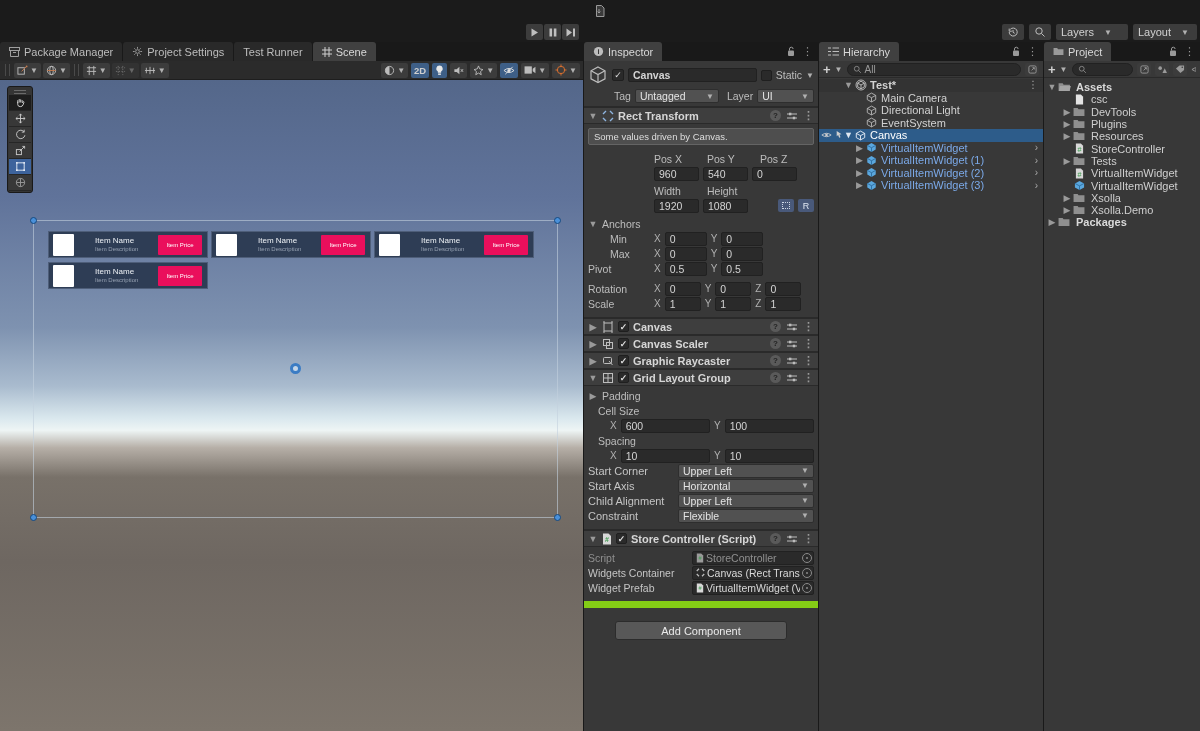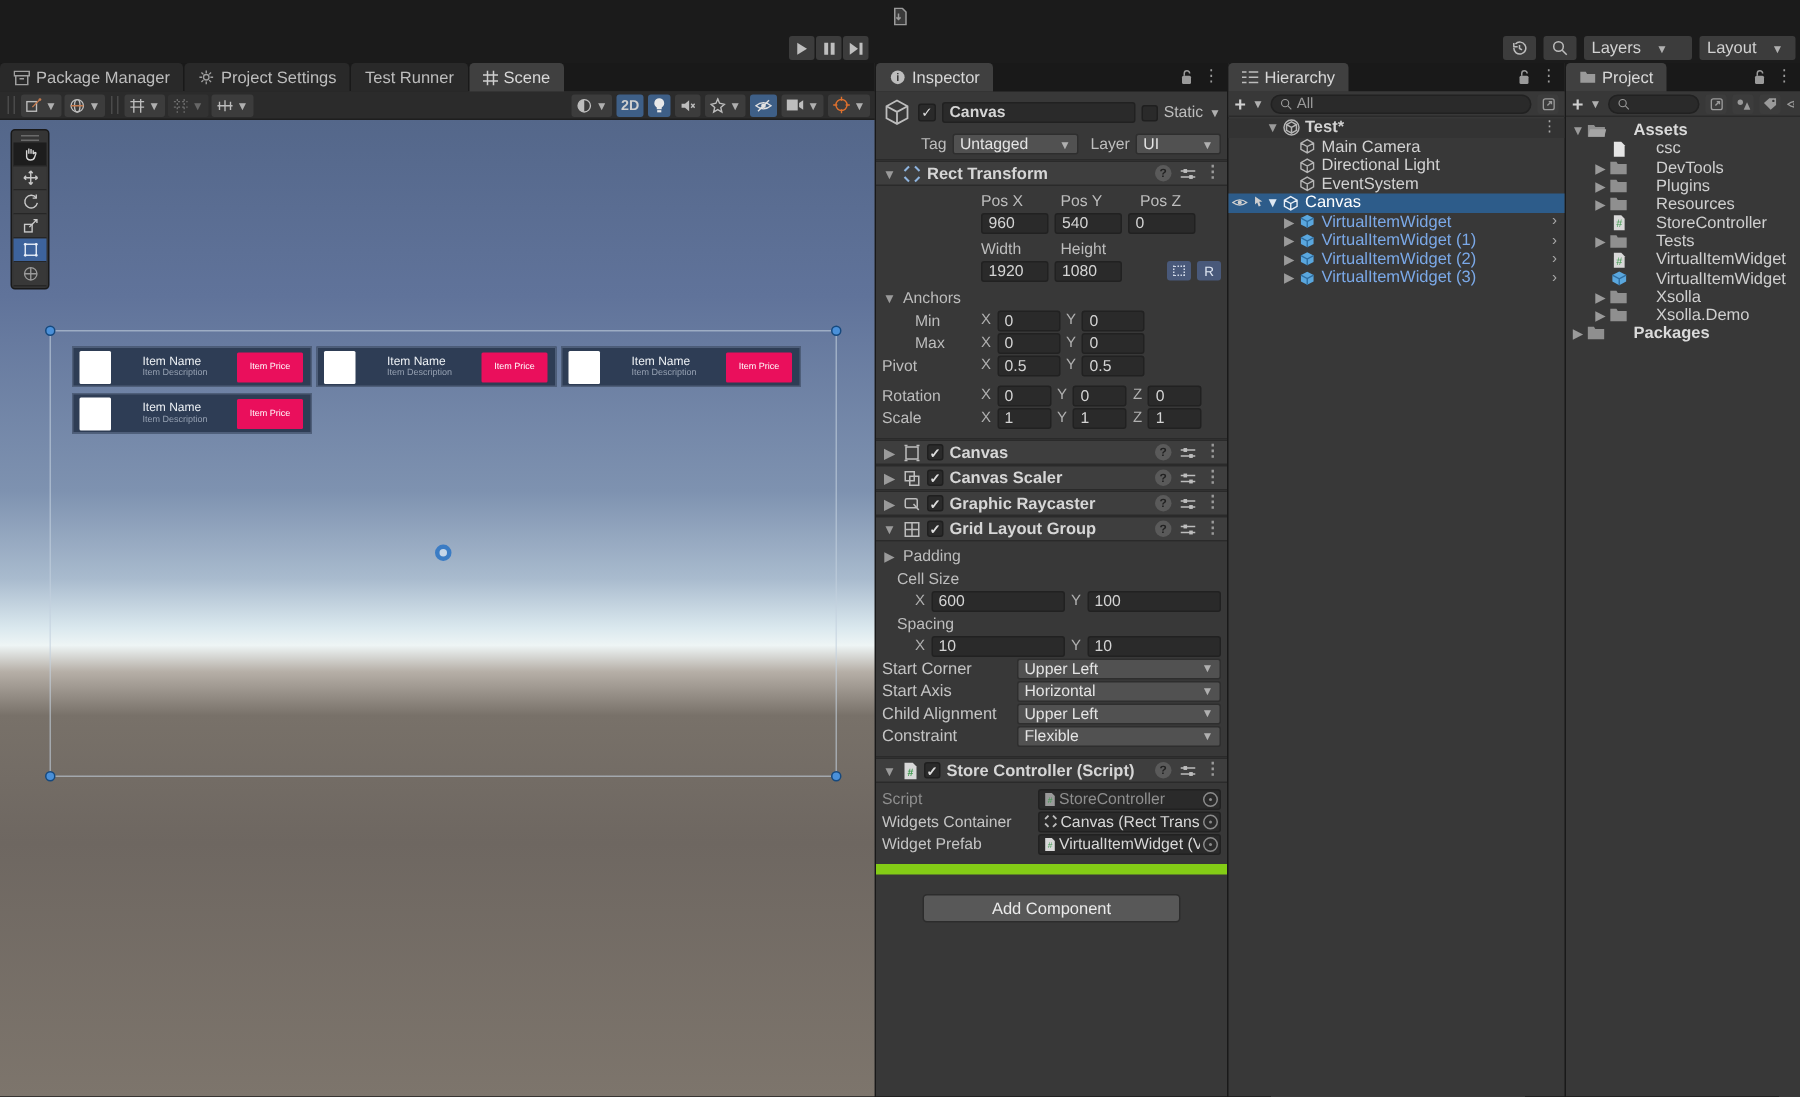--- a/index.html
+++ b/index.html
@@ -95,21 +95,21 @@
   .hrow.selected{background:#2d5c8a;color:#fff}
   .hrow .arrow{width:11px;text-align:center;color:#9a9a9a;font-size:9px;flex:none}
   .hrow .icon{width:13px;flex:none;display:flex;justify-content:center}
   .hrow .lab{margin-left:3px}
   .hrow .chev{margin-left:auto;margin-right:5px;color:#a8a8a8;font-size:10px}
   .bluetext{color:#7ba9e8}
   .scene-row{background:#333333}
   .prow{display:flex;align-items:center;height:12.3px;font-size:11px;color:#cfcfcf;white-space:nowrap}
   .prow .arrow{width:10px;text-align:center;color:#9a9a9a;font-size:9px;flex:none}
   .prow .icon{width:14px;flex:none;display:flex;justify-content:center}
-  .prow .lab{margin-left:18px;overflow:hidden}
+  .prow .lab{margin-left:5px;overflow:hidden}
   .ind1{padding-left:3px}.ind2{padding-left:18px}
 </style>
 </head>
 <body>
 
 <div class="titlebar">
   <span>
     <svg width="10" height="12" viewBox="0 0 10 12">
         <path d="M1.5 .5 h5 l2.5 2.5 v8.5 h-7.5 Z" fill="#3a3a3a" stroke="#9a9a9a"></path>
         <path d="M4 4 v4 M2.6 6.6 L4 8 l1.4-1.4" stroke="#9a9a9a" fill="none"></path>
@@ -437,20 +437,21 @@
       <span>
           <svg width="10" height="10" viewBox="0 0 10 10">
             <path d="M0 3 h10 M0 7 h10" stroke="#bdbdbd"></path>
             <rect x="2" y="1.7" width="2.4" height="2.6" fill="#bdbdbd"></rect>
             <rect x="5.8" y="5.7" width="2.4" height="2.6" fill="#bdbdbd"></rect>
           </svg>
         </span>
       <span class="kebab">⋮</span>
     </span>
   </div>
+  <div class="helpbox">Some values driven by Canvas.</div>
   <div class="rt-grid">
     <div class="rt-row">
       <span class="rt-lab"></span>
       <span class="col3">Pos X</span>
       <span class="col3">Pos Y</span>
       <span class="col3">Pos Z</span>
     </div>
     <div class="rt-row">
       <span class="rt-lab"></span>
       <span class="fld fld3">960</span>

